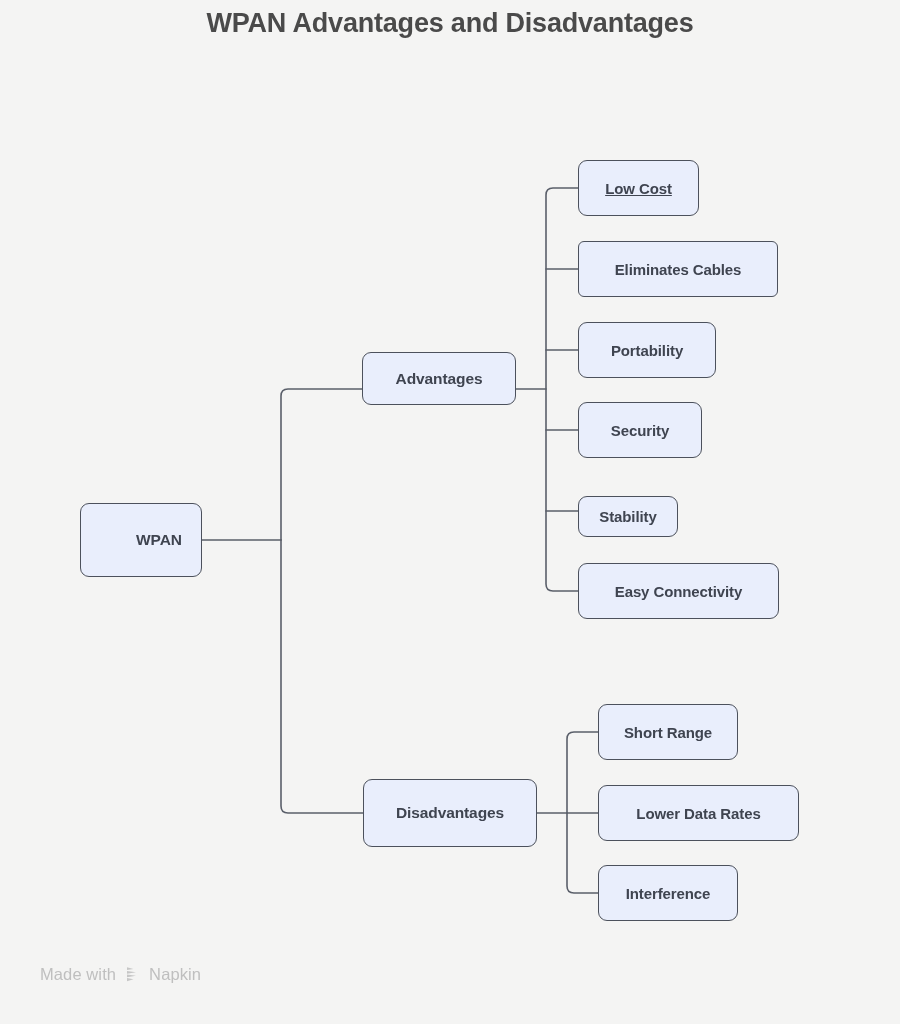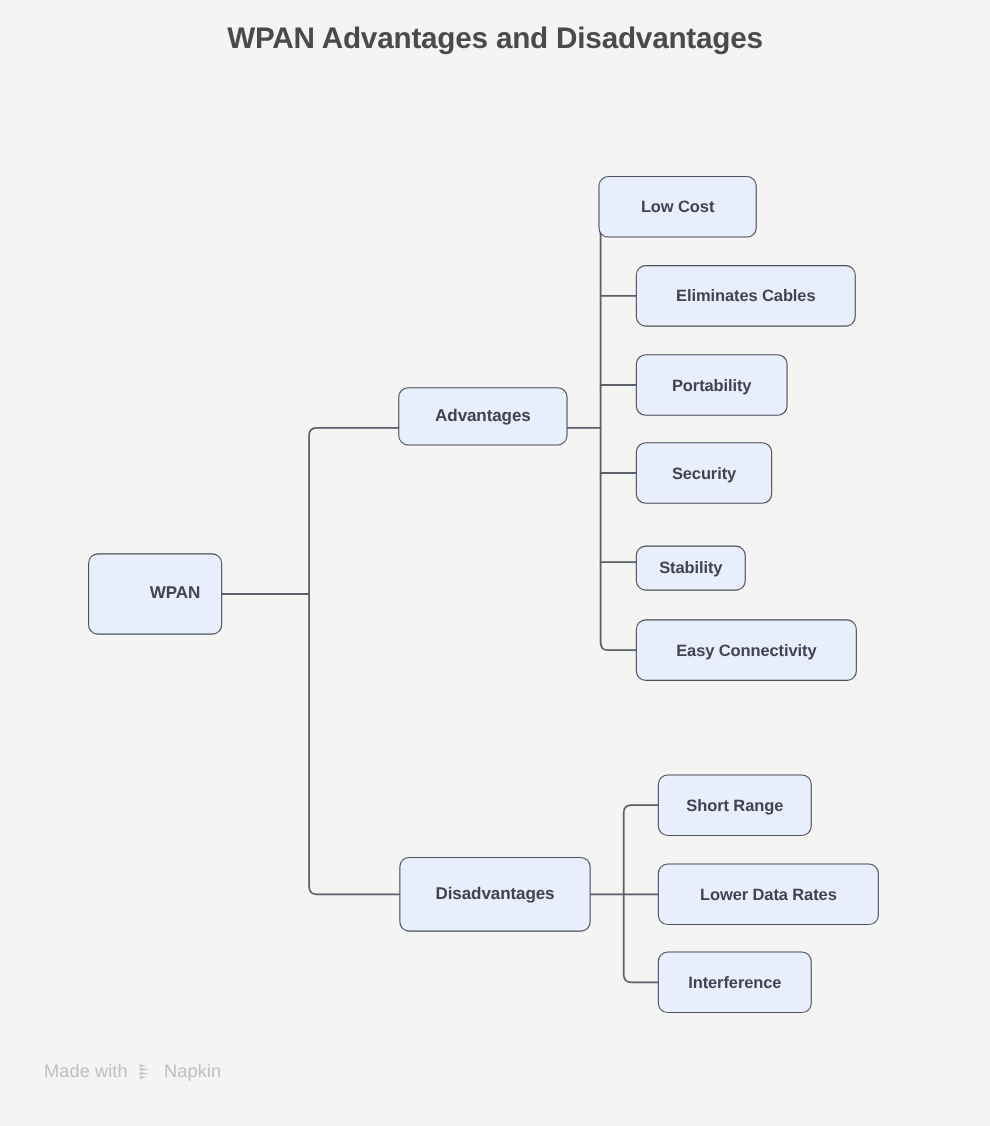--- a/index.html
+++ b/index.html
@@ -17,21 +17,21 @@
   }
   #canvas {
     position: absolute;
     inset: 0;
     width: 900px;
     height: 1024px;
   }
   #title {
     position: absolute;
     left: 0;
-    top: 20px;
+    top: 8px;
     width: 900px;
     text-align: center;
     font-size: 27px;
     font-weight: bold;
     color: #4a4a4a;
     letter-spacing: -0.2px;
   }
   #edges {
     position: absolute;
     left: 0;
@@ -100,24 +100,24 @@
       <path d="M 567 813 H 598" fill="none" stroke="#5a5f6a" stroke-width="1.6" stroke-linecap="round"></path>
     </svg>
 
   <div id="nodes">
       <div class="node root" style="left: 80px; top: 503px; width: 122px; height: 74px; padding-left: 36px;">
         <span>WPAN</span>
       </div>
       <div class="node branch" style="left: 362px; top: 352px; width: 154px; height: 53px;">
         <span>Advantages</span>
       </div>
-      <div class="node leaf" style="left: 544px; top: 160px; width: 144px; height: 56px;">
+      <div class="node leaf" style="left: 578px; top: 160px; width: 121px; height: 56px; text-decoration: underline;">
         <span>Low Cost</span>
       </div>
-      <div class="node leaf" style="left: 578px; top: 241px; width: 200px; height: 56px;">
+      <div class="node leaf" style="left: 578px; top: 241px; width: 200px; height: 56px; border-radius: 6px;">
         <span>Eliminates Cables</span>
       </div>
       <div class="node leaf" style="left: 578px; top: 322px; width: 138px; height: 56px;">
         <span>Portability</span>
       </div>
       <div class="node leaf" style="left: 578px; top: 402px; width: 124px; height: 56px; text-align: right;">
         <span>Security</span>
       </div>
       <div class="node leaf" style="left: 578px; top: 496px; width: 100px; height: 41px;">
         <span>Stability</span>

